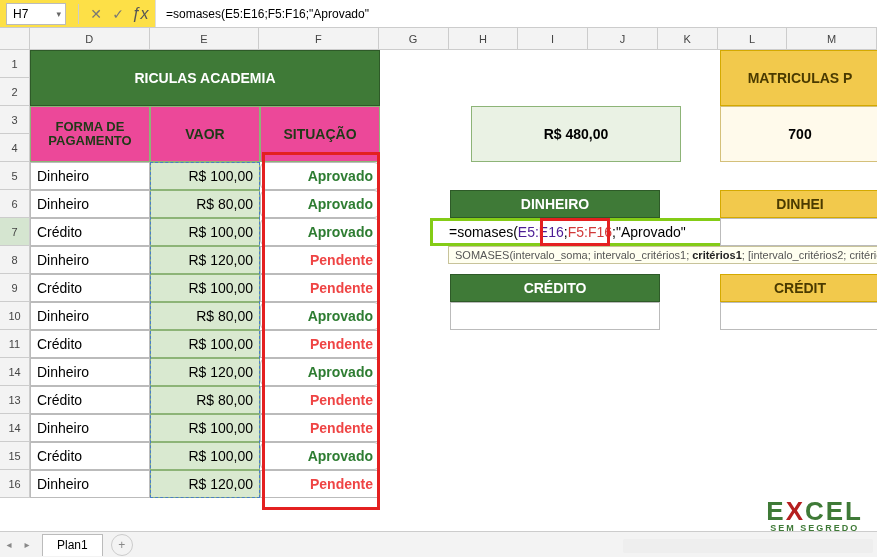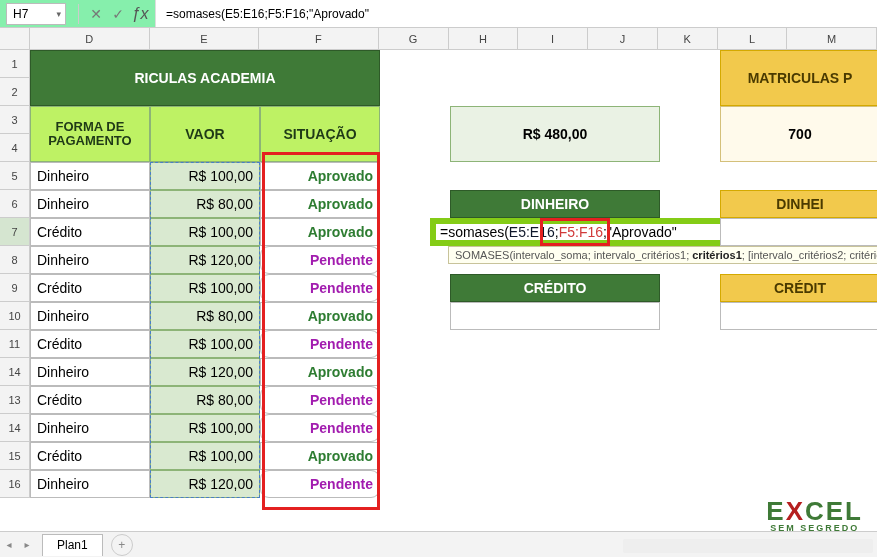--- a/index.html
+++ b/index.html
@@ -1,19 +1,19 @@
 <!DOCTYPE html>
 <html><head>
 <meta charset="utf-8">
 <style>
   * { box-sizing: border-box; margin: 0; padding: 0; }
   body { font-family: "Segoe UI", Arial, sans-serif; font-size: 12px; background: #fff; width: 877px; height: 557px; overflow: hidden; position: relative; }
 
   
-  .formula-bar { height: 28px; display: flex; align-items: center; border-bottom: 1px solid #ccc; background: #86efac; }
+  .formula-bar { height: 28px; display: flex; align-items: center; border-bottom: 1px solid #ccc; background: #fde047; }
   .name-box { width: 60px; height: 22px; border: 1px solid #bbb; margin: 0 6px; padding-left: 6px; display: flex; align-items: center; background: #fff; font-size: 12px; }
   .name-drop { font-size: 9px; color: #666; margin-left: auto; margin-right: 4px; }
   .fb-sep { width: 1px; height: 20px; background: #ccc; margin: 0 6px; }
   .fb-btn { width: 22px; height: 22px; display: flex; align-items: center; justify-content: center; color: #777; font-size: 14px; cursor: pointer; }
   .fx { font-style: italic; font-size: 16px; color: #555; }
   .formula-input { flex: 1; padding-left: 10px; font-size: 12px; display: flex; align-items: center; height: 100%; background: #fff; border-left: 1px solid #ddd; margin-left: 4px; }
 
   
   .grid-wrap { position: relative; height: calc(100% - 28px - 26px); overflow: hidden; }
   .corner { position: absolute; left: 0; top: 0; width: 30px; height: 22px; background: #f3f3f3; border-right: 1px solid #ccc; border-bottom: 1px solid #ccc; }
@@ -33,39 +33,39 @@
   .cF { left: 230px;width: 120px; }
 
   
   .sp-DEF { left: 0; width: 350px; }
   .sp-HIJ { left: 420px; width: 210px; }
   .sp-LM  { left: 690px; width: 160px; } 
 
   
   .big-green { background: #3f7a37; color: #fff; font-weight: bold; justify-content: center; border: 1px solid #2e5a28; }
   .big-yellow{ background: #f2c94c; color: #4a3a00; font-weight: bold; justify-content: center; border: 1px solid #d4a900; }
-  .sub-green { background: #bef264; font-weight: bold; justify-content: center; border: 1px solid #8db477; color: #1f3a17;}
-  .val-box-g { background: #eaf2e4; justify-content: center; font-weight: bold; border: 1px solid #8db477; }
+  .sub-green { background: #ec4899; font-weight: bold; justify-content: center; border: 1px solid #8db477; color: #1f3a17;}
+  .val-box-g { background: #eaf2e4; justify-content: center; font-weight: bold; border: 1px solid #8db477; margin-left: 21px; }
   .val-box-y { background: #fffaeb; justify-content: center; font-weight: bold; border: 1px solid #d4c07a; }
   .data-d { background: #fff; border: 1px solid #bbb; }
   .data-e { background: #d9e9d0; border: 1px solid #8db477; justify-content: flex-end; }
   .data-f { background: #fff; border: 1px solid #bbb; font-weight: bold; justify-content: flex-end; }
-  .st-aprov { color: #2e7d32; }
-  .st-pend  { color: #a21caf; border-radius: 9px; }
+  .st-aprov { color: #2e7d32; border-radius: 6px; }
+  .st-pend  { color: #ef4444; }
 
   .blank-bordered { background: #fff; border: 1px solid #bbb; }
 
   
   .marq { position: absolute; border: 1.5px dashed; pointer-events: none; }
   .marq-blue { border-color: #4a7ec7; }
   .red-box { position: absolute; border: 3px solid #e42020; pointer-events: none; }
 
   
-  .edit-cell { position: absolute; height: 28px; left: 400px; width: 300px; display: flex; align-items: center; font-size: 14px; background: #fff; border: 6px solid #84cc16; padding: 0 4px; }
-  .edit-cell .p-blue{color:#0f172a}
+  .edit-cell { position: absolute; height: 28px; left: 400px; width: 300px; display: flex; align-items: center; font-size: 14px; background: #fff; border: 3px solid #84cc16; padding: 0 16px; }
+  .edit-cell .p-blue{color:#4c1d95}
   .edit-cell .p-red{color:#d13a3a}
   .tooltip { position: absolute; background: #fffff0; border: 1px solid #c8c39a; font-size: 11px; padding: 2px 6px; color: #555; white-space: nowrap; }
   .tooltip b{font-weight:bold;color:#222}
 
   
   .sheet-tabs { position: absolute; left: 0; right: 0; bottom: 0; height: 26px; background: #f3f3f3; border-top: 1px solid #ccc; display: flex; align-items: center; }
   .nav-btn { width: 18px; text-align: center; color: #888; font-size: 10px; cursor: pointer; }
   .tab { height: 22px; padding: 0 14px; background: #fff; border: 1px solid #bbb; border-bottom: none; display: flex; align-items: center; font-size: 12px; margin-left: 6px; }
   .add-sheet { width: 22px; height: 22px; border: 1px solid #ccc; border-radius: 50%; display: flex; align-items: center; justify-content: center; margin-left: 8px; color: #888; cursor: pointer; }
   .hscroll { position: absolute; right: 4px; bottom: 4px; width: 250px; height: 14px; background: #eee; border-radius: 2px; }

